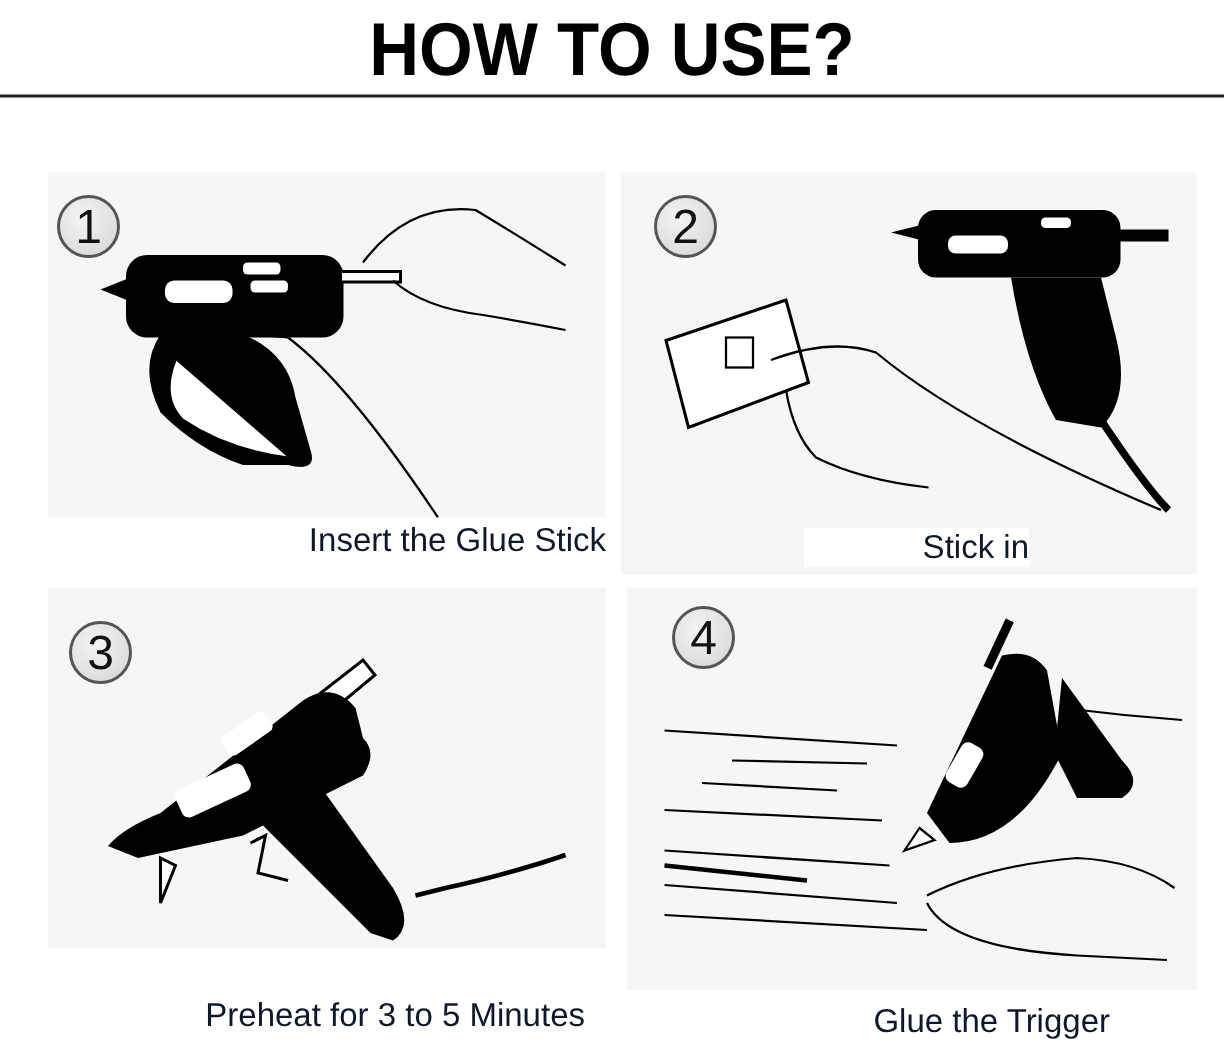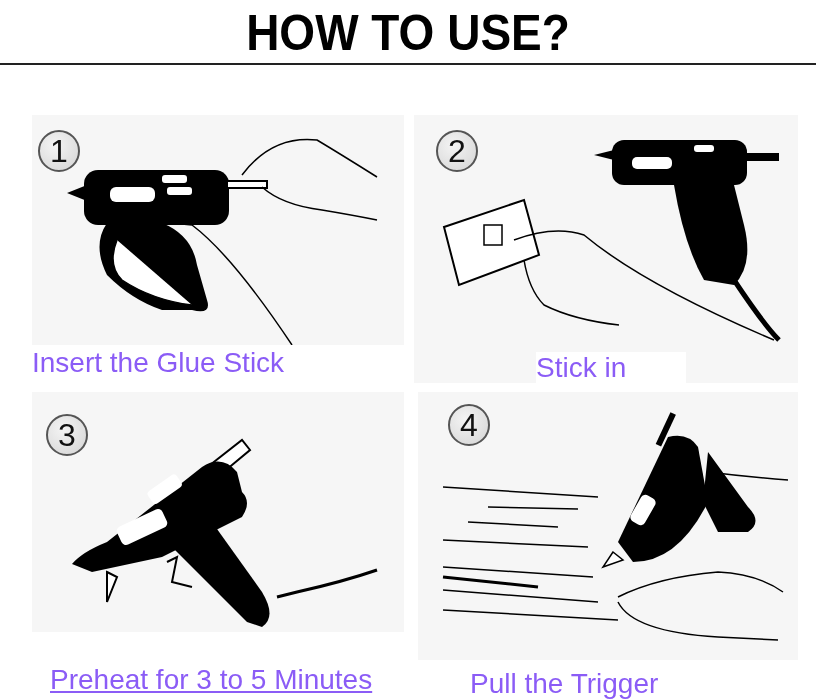--- a/index.html
+++ b/index.html
@@ -2,21 +2,21 @@
 <html><head>
 <meta charset="utf-8">
 <style>
   html, body { margin:0; padding:0; background:#ffffff; }
   body { width:816px; height:700px; position:relative; overflow:hidden; font-family:"Liberation Sans", sans-serif; }
   .title { position:absolute; left:0; top:4px; width:816px; text-align:center; font-weight:bold; font-size:50px; letter-spacing:0px; color:#000; transform:scaleX(0.92); }
   .rule { position:absolute; left:0; top:63px; width:816px; height:2px; background:#222; }
   .panel { position:absolute; background:#f6f6f6; }
   .panel svg { position:absolute; left:0; top:0; }
   .badge { position:absolute; width:38px; height:38px; border-radius:50%; border:2px solid #555; background:radial-gradient(circle at 40% 35%, #f4f4f4, #d4d4d4); display:flex; align-items:center; justify-content:center; font-size:32px; color:#111; }
-  .caption { position:absolute; text-align:left; font-size:28px; color:#8b5cf6; background:#fff; }
+  .caption { position:absolute; text-align:right; font-size:22px; color:#0f172a; background:#fff; }
 </style>
 </head>
 <body>
 
 <div class="title">HOW TO USE?</div>
 <div class="rule"></div>
 
 <div class="panel" style="left:32px;top:115px;width:372px;height:230px;">
   <svg width="372" height="230">
     <path d="M35,78 L55,70 L55,86 Z" fill="#000"></path>
@@ -59,21 +59,21 @@
     <path d="M40,172 Q50,160 75,150 L170,75 Q190,62 205,80 L210,100 Q220,110 210,125 L130,165 L60,180 Z" fill="#000"></path>
     <path d="M130,145 L180,130 L230,200 Q245,225 230,235 L215,230 L160,175 Z" fill="#000"></path>
     <rect x="85" y="125" width="50" height="20" rx="5" fill="#fff" transform="rotate(-25 110 135)"></rect>
     <rect x="115" y="90" width="35" height="15" rx="4" fill="#fff" transform="rotate(-35 132 97)"></rect>
     <path d="M75,180 L85,185 L75,210 Z" fill="#fff" stroke="#000" stroke-width="2"></path>
     <path d="M135,170 L145,165 L140,190 L160,195" fill="none" stroke="#000" stroke-width="2"></path>
     <path d="M245,205 L265,200 Q310,190 345,178" fill="none" stroke="#000" stroke-width="3"></path>
   </svg>
   <div class="badge" style="left:14px;top:22px;">3</div>
 </div>
-<div class="caption" style="left:50px;top:664px;width:340px;text-decoration:underline;">Preheat for 3 to 5 Minutes</div>
+<div class="caption" style="left:50px;top:664px;width:340px;">Preheat for 3 to 5 Minutes</div>
 
 <div class="panel" style="left:418px;top:392px;width:380px;height:268px;">
   <svg width="380" height="268">
     <g stroke="#000" stroke-width="1.5" fill="none">
       <line x1="25" y1="95" x2="180" y2="105"></line>
       <line x1="25" y1="148" x2="170" y2="155"></line>
       <line x1="25" y1="175" x2="175" y2="185"></line>
       <line x1="25" y1="198" x2="180" y2="210"></line>
       <line x1="25" y1="218" x2="200" y2="228"></line>
       <line x1="50" y1="130" x2="140" y2="135"></line>
@@ -84,13 +84,13 @@
     <rect x="245" y="20" width="6" height="35" fill="#000" transform="rotate(25 248 37)"></rect>
     <path d="M290,60 L330,115 Q345,130 330,140 L300,140 L285,110 Z" fill="#000"></path>
     <rect x="210" y="110" width="30" height="16" rx="5" fill="#fff" transform="rotate(-60 225 118)"></rect>
     <path d="M195,160 L185,175 L205,168 Z" fill="#fff" stroke="#000" stroke-width="1.5"></path>
     <path d="M290,80 Q330,85 370,88" fill="none" stroke="#000" stroke-width="1.5"></path>
     <path d="M200,205 Q240,185 300,180 Q340,182 365,200" fill="none" stroke="#000" stroke-width="1.5"></path>
     <path d="M200,210 Q215,240 300,245 L360,248" fill="none" stroke="#000" stroke-width="1.5"></path>
   </svg>
   <div class="badge" style="left:30px;top:12px;">4</div>
 </div>
-<div class="caption" style="left:470px;top:668px;width:270px;">Pull the Trigger</div>
+<div class="caption" style="left:470px;top:668px;width:270px;">Glue the Trigger</div>
 
 </body></html>

